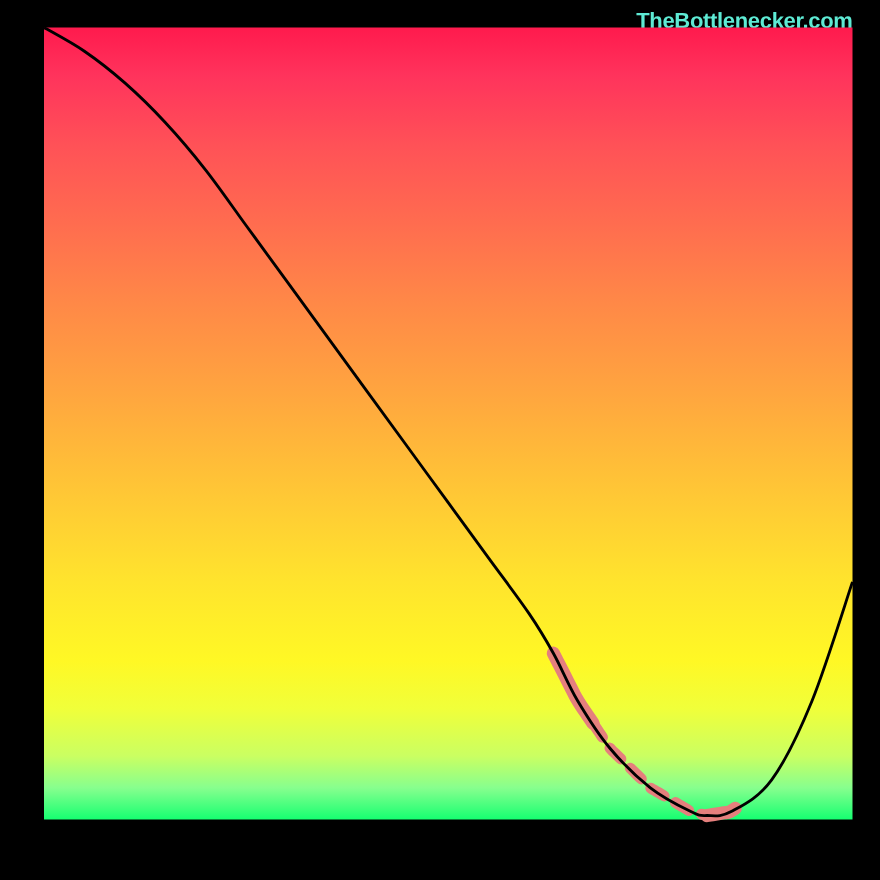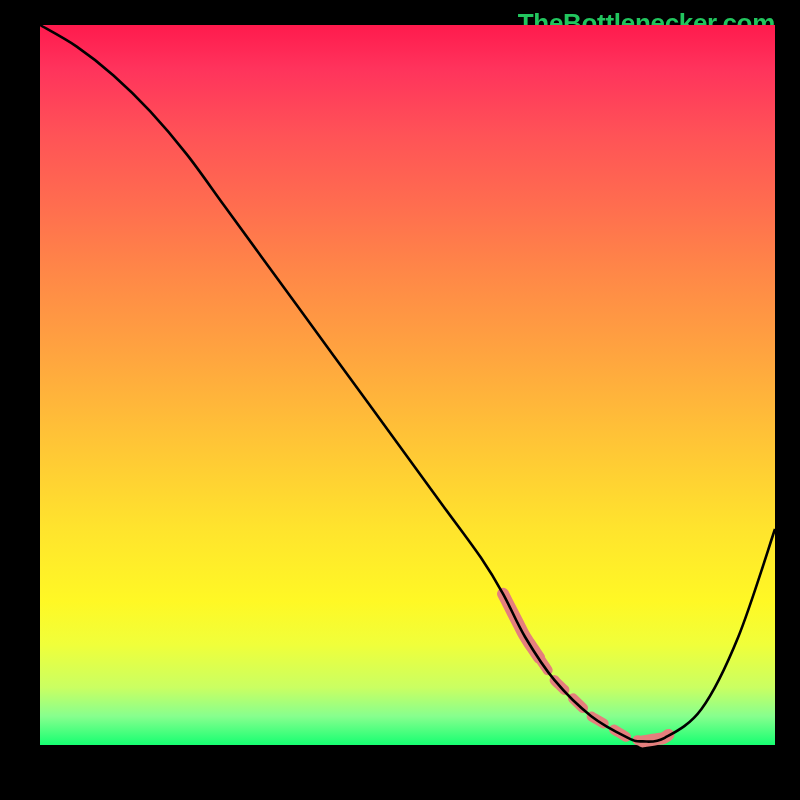--- a/index.html
+++ b/index.html
@@ -44,22 +44,22 @@
       #f0ff3a 86%,
       #caff62 92%,
       #87ff8e 96%,
       #16ff71 100%
     );
   }
   .attribution {
     position: absolute;
     top: 8px;
     right: 25px;
-    color: #22c55e;
-    font-size: 26px;
+    color: #5eead4;
+    font-size: 20px;
     font-weight: bold;
     letter-spacing: -0.3px;
   }
   svg.curve {
     position: absolute;
     left: 0;
     top: 0;
     width: 100%;
     height: 100%;
     overflow: visible;

